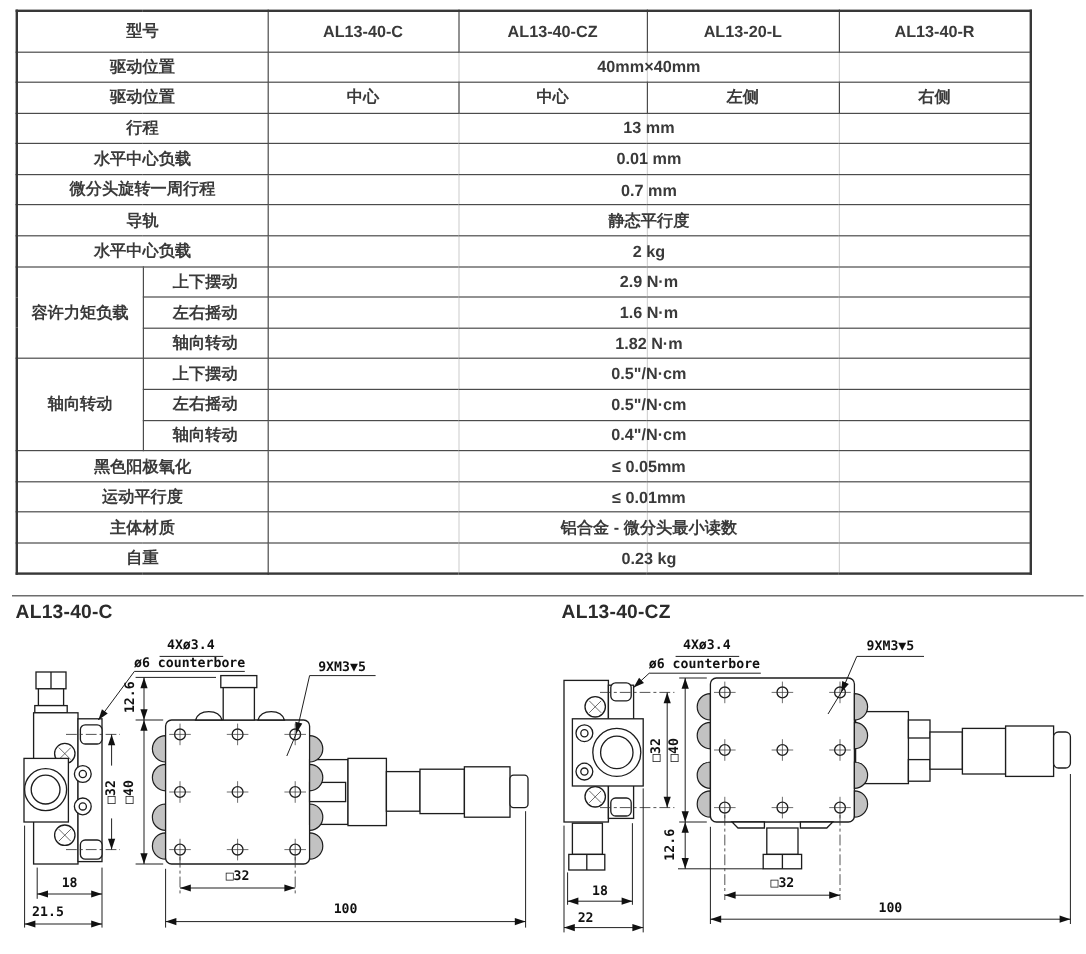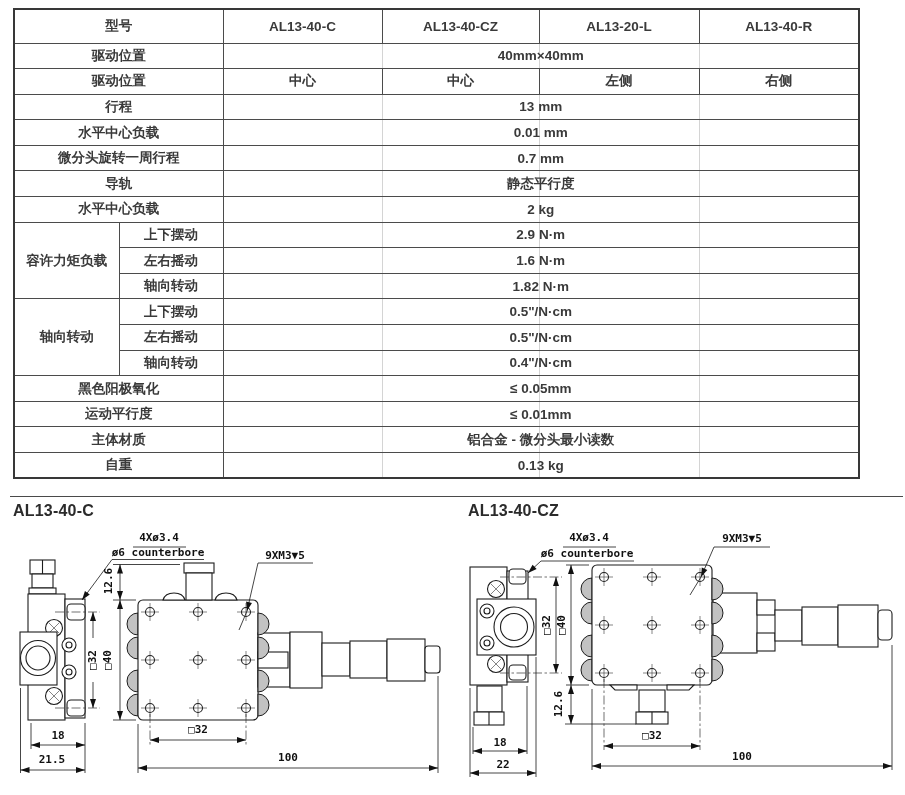--- a/index.html
+++ b/index.html
@@ -115,21 +115,21 @@
     <tr>
       <td colspan="2">运动平行度</td>
       <td colspan="4" class="sp">≤ 0.01mm</td>
     </tr>
     <tr>
       <td colspan="2">主体材质</td>
       <td colspan="4" class="sp">铝合金 - 微分头最小读数</td>
     </tr>
     <tr>
       <td colspan="2">自重</td>
-      <td colspan="4" class="sp">0.13 kg</td>
+      <td colspan="4" class="sp">0.23 kg</td>
     </tr>
     </tbody>
   </table>
 
   <div class="sep"></div>
   <div class="fig-title" style="left:13px;top:502px">AL13-40-C</div>
   <div class="fig-title" style="left:468px;top:502px">AL13-40-CZ</div>
 
   <svg class="draw" width="905" height="298" viewBox="0 497 905 298">
     <defs>
@@ -293,28 +293,28 @@
     </g>
   </svg>
 
   <span class="callout" style="left:129px;top:531px;width:60px">4Xø3.4</span>
   <span class="callout" style="left:108px;top:546px;width:100px">ø6 counterbore</span>
   <span class="callout" style="left:255px;top:549px;width:60px">9XM3▼5</span>
   <span class="dim vert" style="left:87px;top:574px;width:44px">12.6</span>
   <span class="dim vert" style="left:71px;top:653px;width:44px;background:#fff">□32</span>
   <span class="dim vert" style="left:86px;top:653px;width:44px">□40</span>
   <span class="dim" style="left:36px;top:729px;width:44px">18</span>
-  <span class="dim" style="left:30px;top:753px;width:44px">21.5</span>
+  <span class="dim" style="left:18px;top:753px;width:44px">21.5</span>
   <span class="dim" style="left:176px;top:723px;width:44px">□32</span>
   <span class="dim" style="left:266px;top:751px;width:44px">100</span>
 
   <span class="callout" style="left:559px;top:531px;width:60px">4Xø3.4</span>
   <span class="callout" style="left:537px;top:547px;width:100px">ø6 counterbore</span>
   <span class="callout" style="left:712px;top:532px;width:60px">9XM3▼5</span>
   <span class="dim vert" style="left:537px;top:697px;width:44px">12.6</span>
   <span class="dim vert" style="left:525px;top:618px;width:44px">□32</span>
   <span class="dim vert" style="left:540px;top:618px;width:44px">□40</span>
   <span class="dim" style="left:478px;top:736px;width:44px">18</span>
-  <span class="dim" style="left:481px;top:758px;width:44px">22</span>
+  <span class="dim" style="left:466px;top:758px;width:44px">22</span>
   <span class="dim" style="left:630px;top:729px;width:44px">□32</span>
   <span class="dim" style="left:720px;top:750px;width:44px">100</span>
 
 </div>
 
 </body></html>

